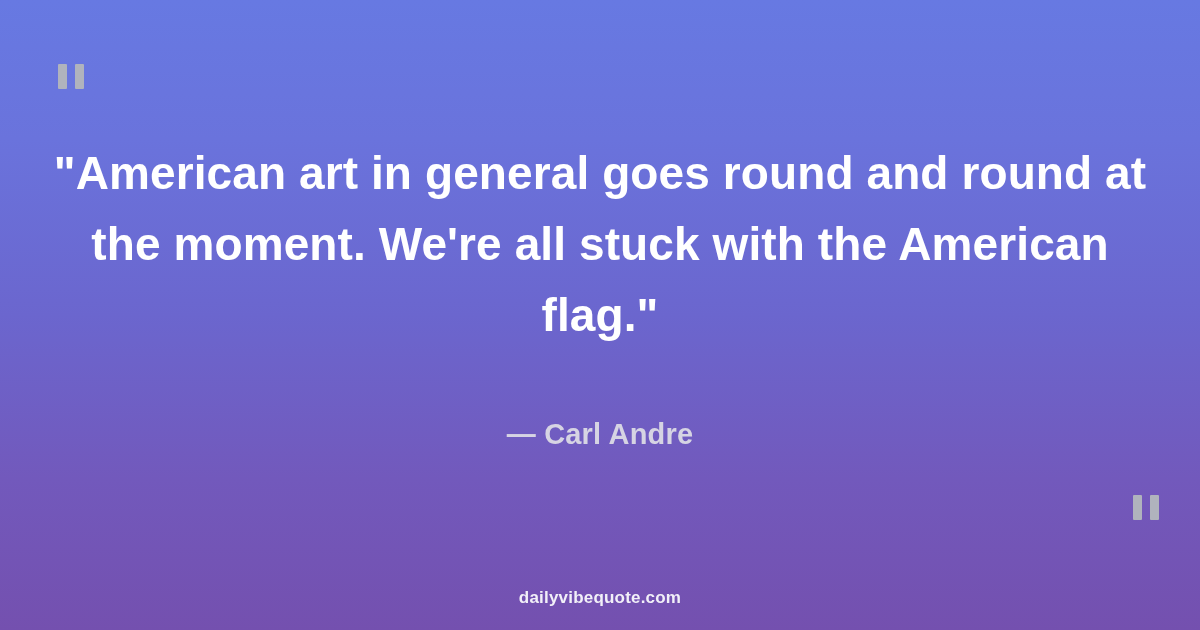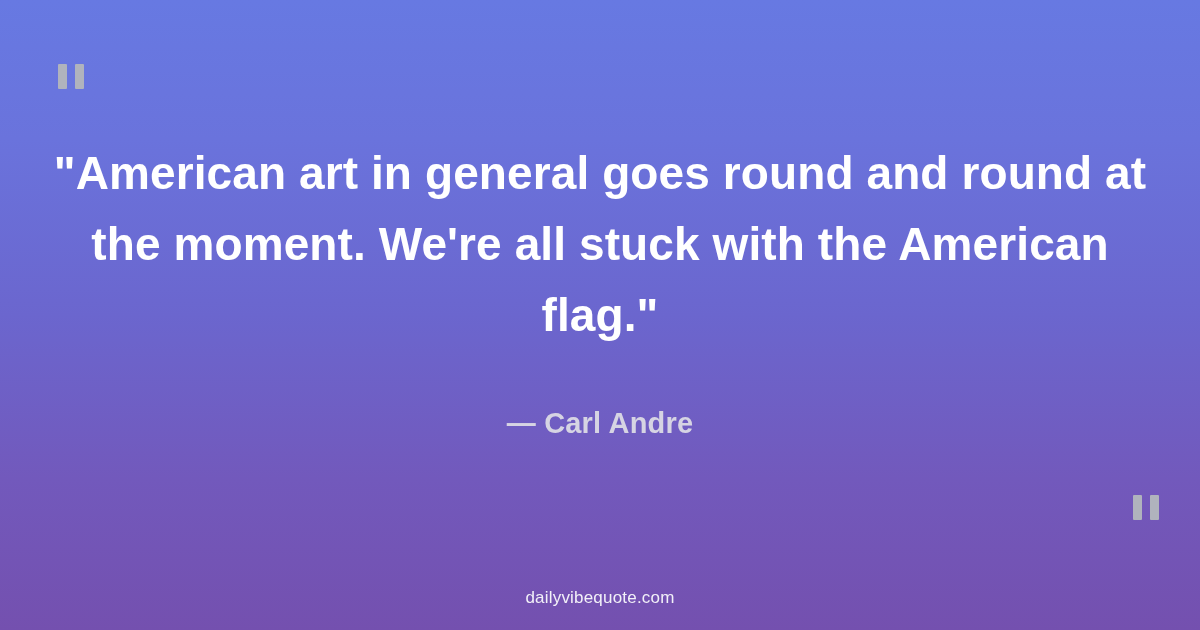--- a/index.html
+++ b/index.html
@@ -67,41 +67,41 @@
     font-size: 46px;
     font-weight: 700;
     line-height: 71px;
     letter-spacing: 0.1px;
     max-width: 1120px;
     margin-left: auto;
     margin-right: auto;
   }
 
   .attribution {
-    margin: 0;
+    margin: 11px;
     padding-top: 55px;
     color: #d6d4e3;
     font-size: 29px;
     font-weight: 700;
     line-height: 34px;
     letter-spacing: 0.2px;
   }
 
   
   .footer {
     position: absolute;
     left: 0;
     right: 0;
     bottom: 22px;
     text-align: center;
   }
   .footer-site {
     color: #f2f0f8;
     font-size: 17px;
-    font-weight: 400;
+    font-weight: 700;
     letter-spacing: 0.2px;
   }
 </style>
 </head>
 <body>
 
 <div class="quote-card">
 
   <div class="quote-mark quote-mark--open">
     <span class="bar"></span>

